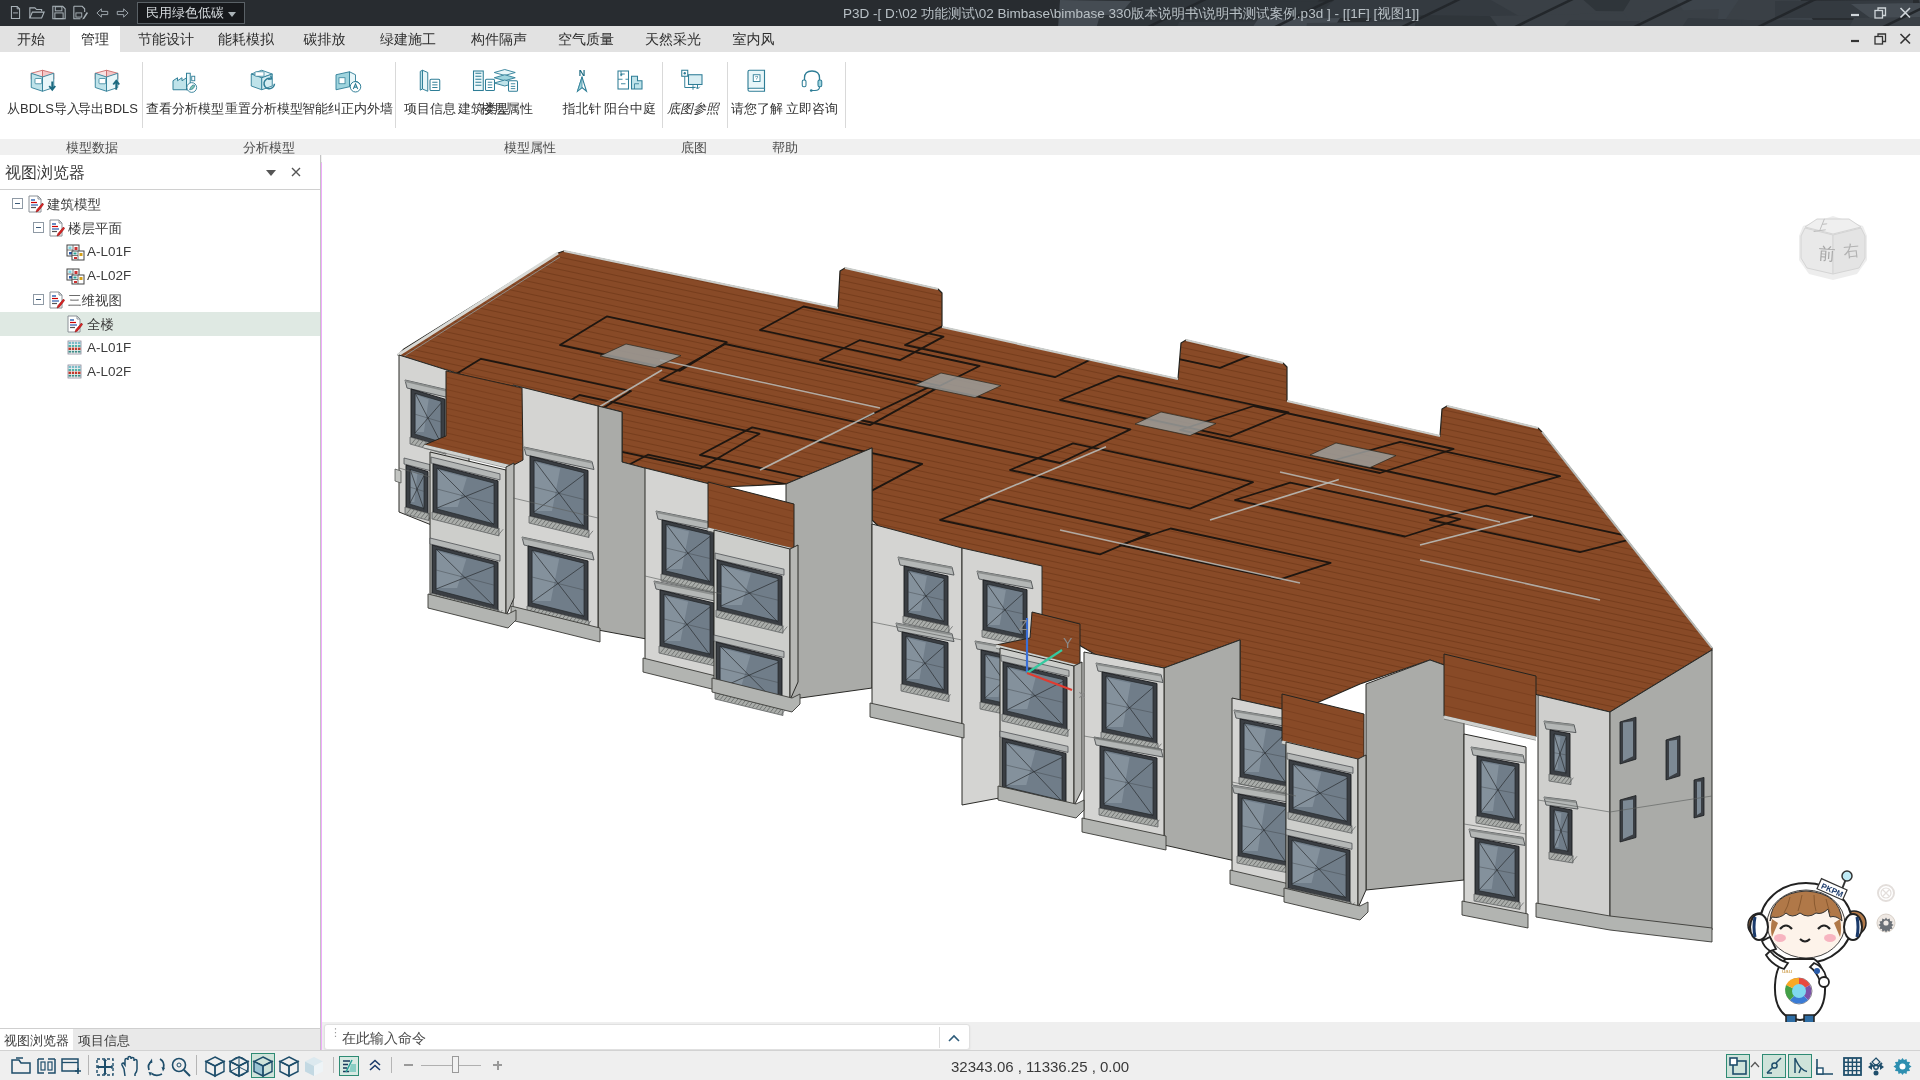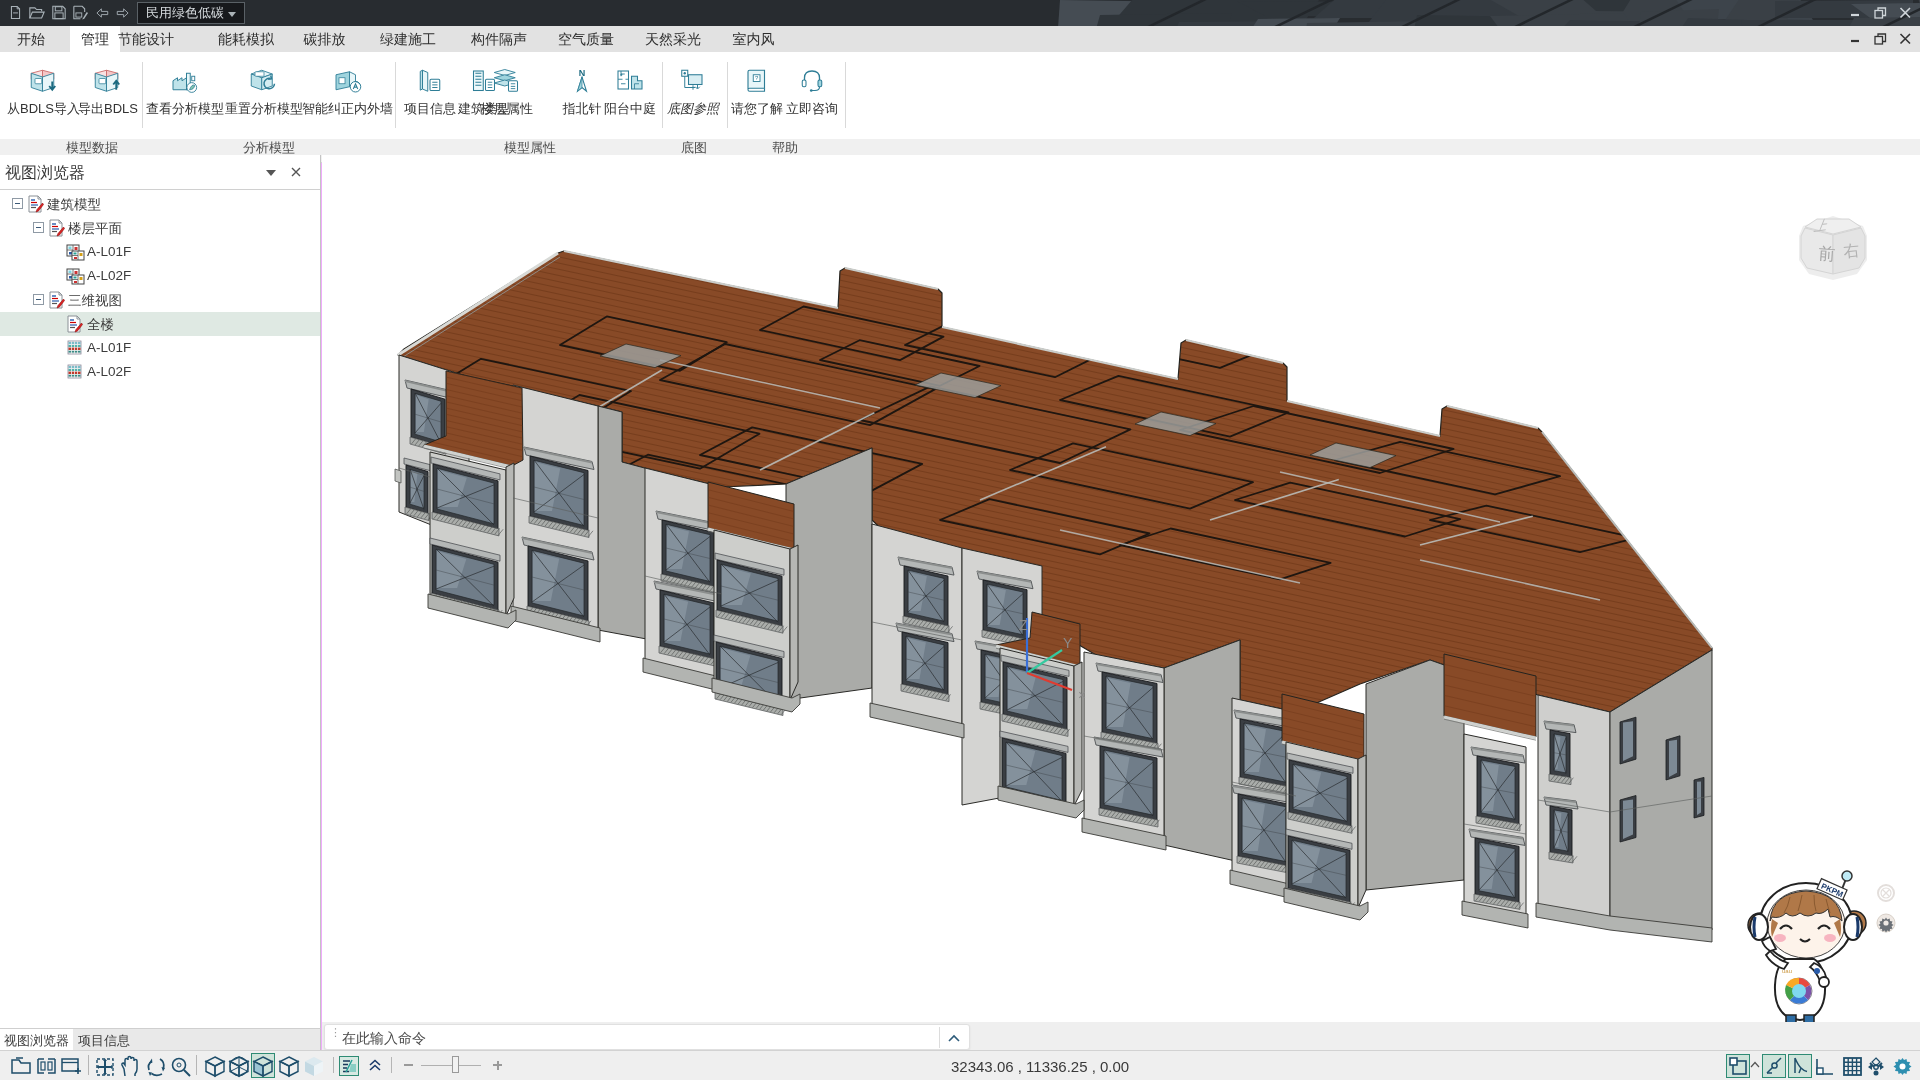--- a/index.html
+++ b/index.html
@@ -101,37 +101,38 @@
           <path d="M16.5 8 L12 15 L11 17 L13.5 16 L18 9 Z" fill="#a9b2b8"></path>
         </svg>
 <svg width="14" height="14" viewBox="0 0 22 17">
           <path d="M10 2 L3 8.5 L10 15 L10 11 L20 11 L20 6 L10 6 Z" fill="none" stroke="#a9b2b8" stroke-width="1.4"></path>
         </svg>
 <svg width="14" height="14" viewBox="0 0 22 17">
           <path d="M12 2 L19 8.5 L12 15 L12 11 L2 11 L2 6 L12 6 Z" fill="none" stroke="#a9b2b8" stroke-width="1.4"></path>
         </svg>
       </div>
     <div id="wsel">民用绿色低碳</div>
+    <div class="title">P3D -[ D:\02 功能测试\02 Bimbase\bimbase 330版本说明书\说明书测试案例.p3d ] - [[1F] [视图1]]</div>
     <div class="winbtns" style="right:8px;">
         <svg width="12" height="26" viewBox="0 0 12 12">
           <path d="M1 8 L9 8" stroke="#cfd5d9" stroke-width="2.2"></path>
         </svg>
 <svg width="13" height="26" viewBox="0 0 13 13">
           <rect x="1" y="4" width="7.5" height="7.5" fill="none" stroke="#cfd5d9" stroke-width="1.3"></rect>
           <path d="M4 4 L4 1.5 L11.5 1.5 L11.5 9 L9 9" fill="none" stroke="#cfd5d9" stroke-width="1.3"></path>
         </svg>
 <svg width="13" height="26" viewBox="0 0 13 13">
           <path d="M1.5 1.5 L11 11 M11 1.5 L1.5 11" stroke="#cfd5d9" stroke-width="1.6"></path>
         </svg>
       </div>
   </div>
   <div id="tabrow">
     <div class="tab" style="left:8px;width:46px;">开始</div>
     <div class="tab active" style="left:70px;width:50px;">管理</div>
-    <div class="tab" style="left:118px;width:56px;">节能设计</div>
+    <div class="tab" style="left:138px;width:56px;">节能设计</div>
     <div class="tab" style="left:218px;width:56px;">能耗模拟</div>
     <div class="tab" style="left:302px;width:45px;">碳排放</div>
     <div class="tab" style="left:374px;width:68px;">绿建施工图</div>
     <div class="tab" style="left:469px;width:60px;">构件隔声</div>
     <div class="tab" style="left:556px;width:60px;">空气质量</div>
     <div class="tab" style="left:643px;width:60px;">天然采光</div>
     <div class="tab" style="left:730px;width:47px;">室内风</div>
     <div class="winbtns" style="right:8px;">
         <svg width="12" height="26" viewBox="0 0 12 12">
           <path d="M1 8 L9 8" stroke="#333" stroke-width="2.2"></path>

